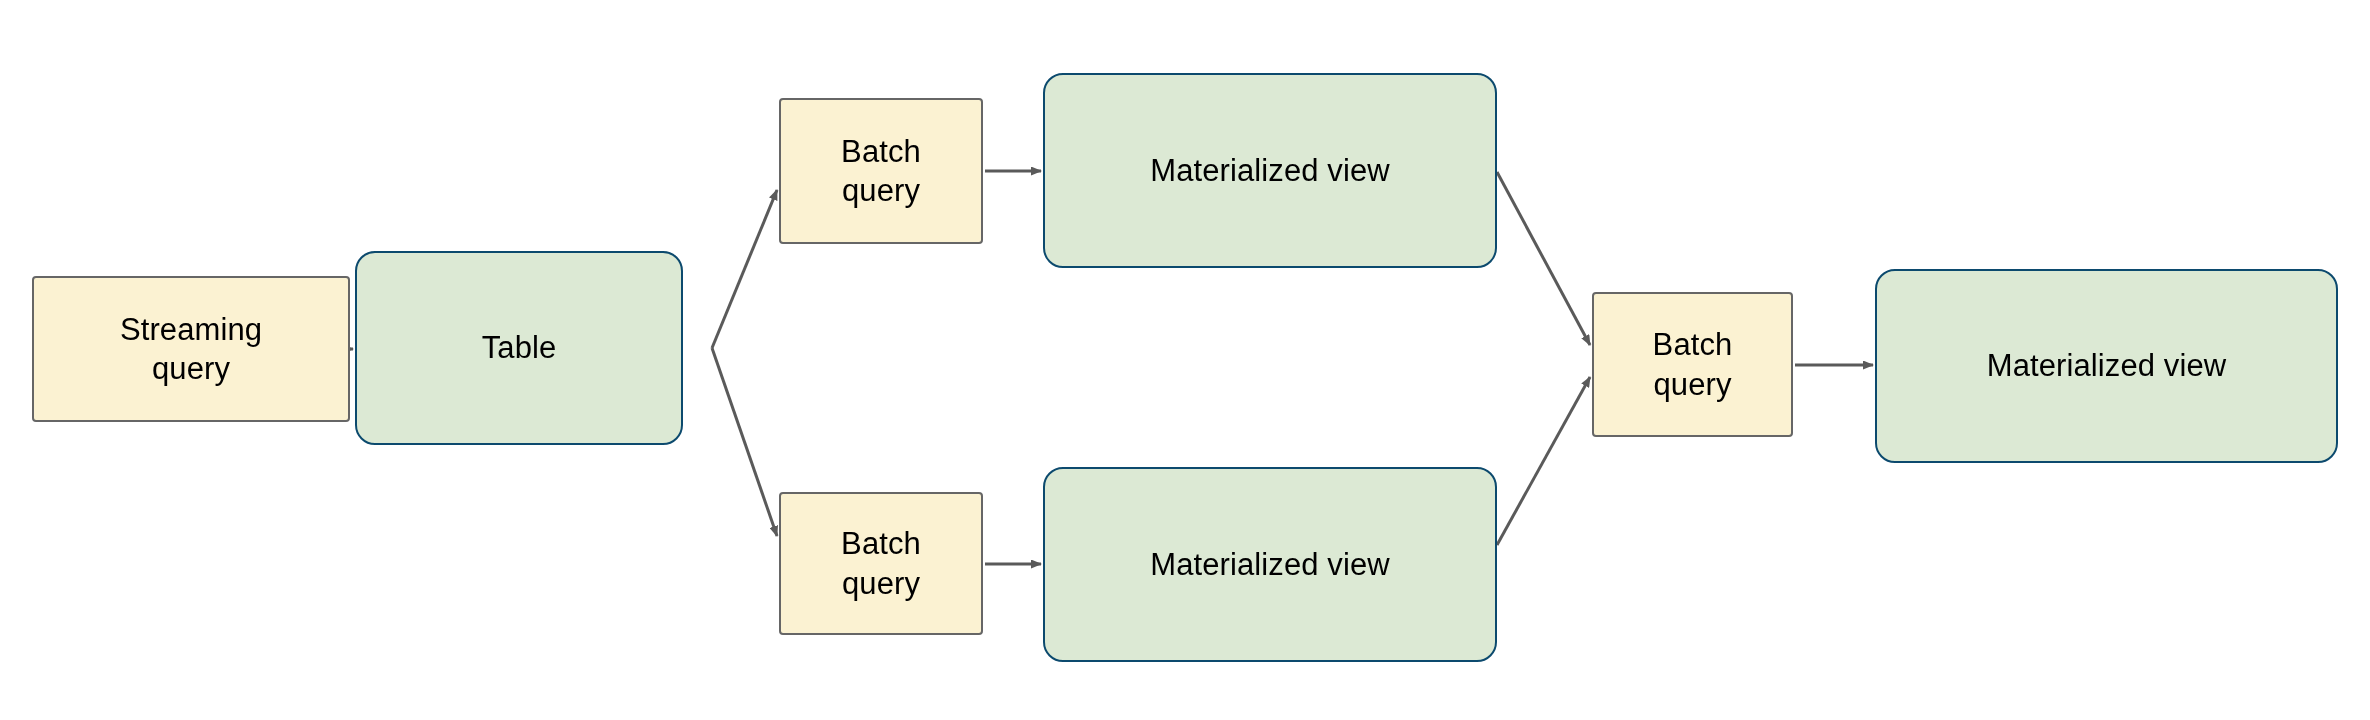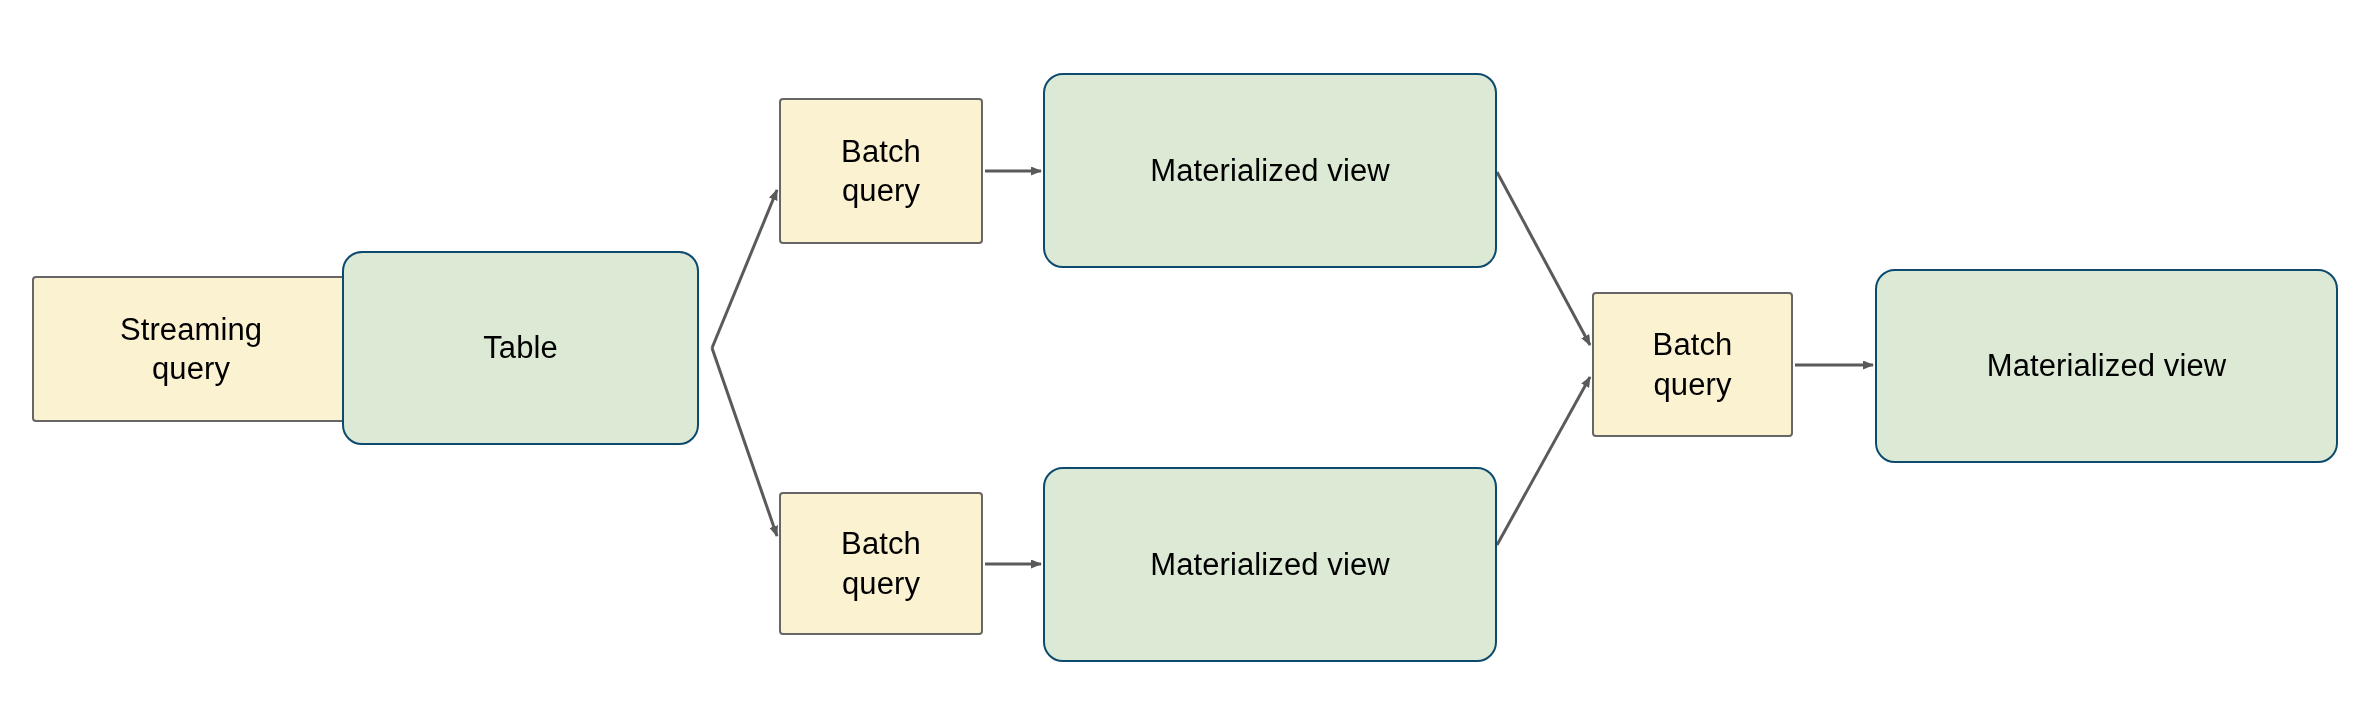--- a/index.html
+++ b/index.html
@@ -79,21 +79,21 @@
         <line x1="1497" y1="545" x2="1590" y2="377" marker-end="url(#arrowhead)"></line>
         <line x1="1795" y1="365" x2="1873" y2="365" marker-end="url(#arrowhead)"></line>
       </g>
   </svg>
 
   <div class="node node-process" id="node-streaming-query" style="left: 32px; top: 276px; width: 318px; height: 146px;">
     <span class="node-label">Streaming
 query</span>
   </div>
 
-  <div class="node node-store" id="node-table" style="left: 342px; top: 251px; width: 357px; height: 194px;">
+  <div class="node node-store" id="node-table" style="left: 355px; top: 251px; width: 328px; height: 194px;">
     <span class="node-label">Table</span>
   </div>
 
   <div class="node node-process" id="node-batch-query-top" style="left: 779px; top: 98px; width: 204px; height: 146px;">
     <span class="node-label">Batch
 query</span>
   </div>
 
   <div class="node node-store" id="node-materialized-view-top" style="left: 1043px; top: 73px; width: 454px; height: 195px;">
     <span class="node-label">Materialized view</span>

